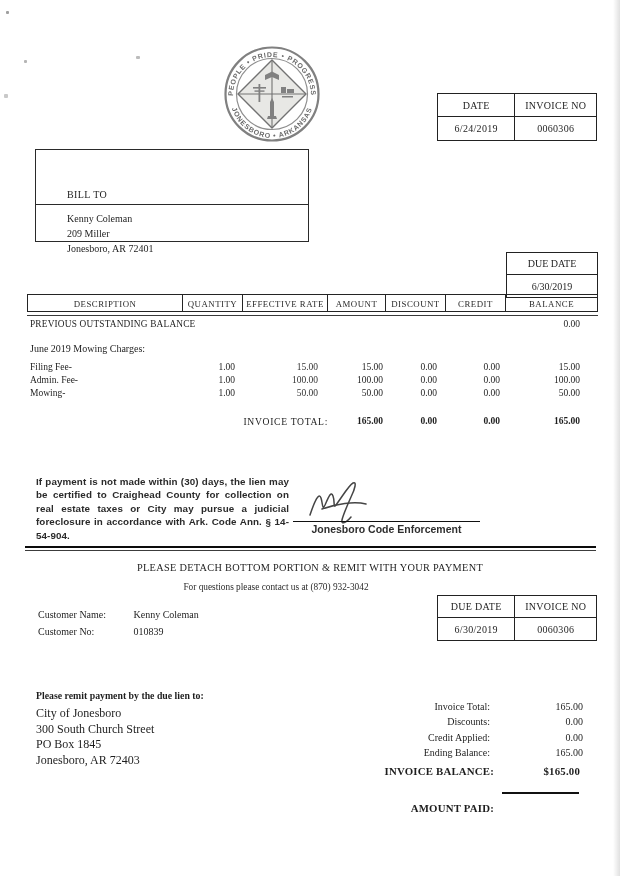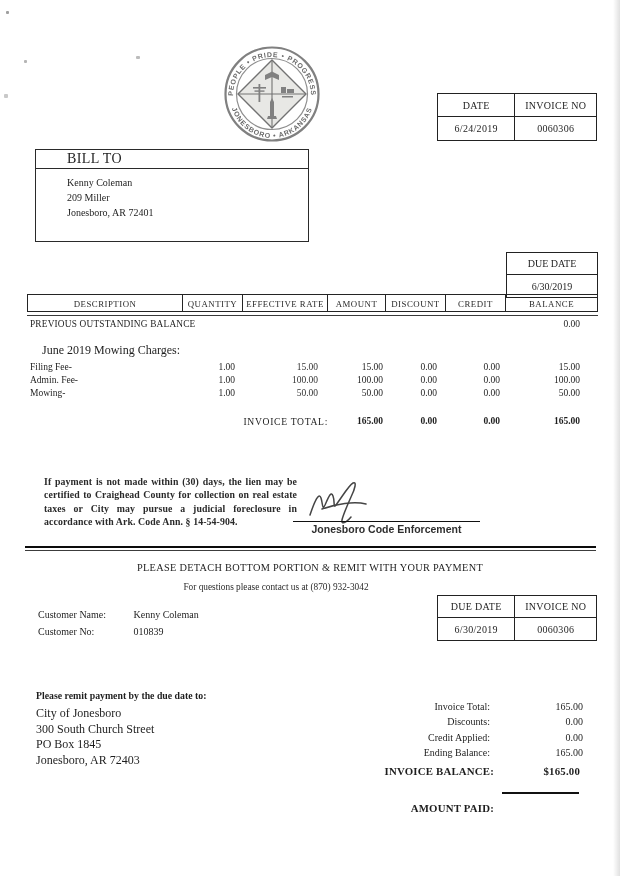--- a/index.html
+++ b/index.html
@@ -21,21 +21,21 @@
   .twin-box{position:absolute;border:1.5px solid #222;display:grid;
     grid-template-columns:49% 51%;grid-template-rows:50% 50%;}
   .twin-box .cell{display:flex;align-items:center;justify-content:center;
     font-size:10px;letter-spacing:.3px;}
   .twin-box .b-r{border-right:1.2px solid #222;}
   .twin-box .b-b{border-bottom:1.2px solid #222;}
   
   .billto{position:absolute;left:35px;top:149px;width:272px;height:91px;
     border:1.3px solid #2a2a2a;}
   .billto .bt-label{height:18px;border-bottom:1.1px solid #2a2a2a;
-    padding-left:31px;font-size:14px;letter-spacing:.4px;line-height:18px;}
+    padding-left:31px;font-size:10px;letter-spacing:.4px;line-height:18px;margin-top:36px;}
   .billto .bt-lines{padding:6px 0 0 31px;font-size:10px;line-height:15px;}
   
   .due-box{position:absolute;left:506px;top:252px;width:90px;height:44px;
     border:1.4px solid #222;display:grid;grid-template-rows:50% 50%;}
   .due-box .cell{display:flex;align-items:center;justify-content:center;font-size:10px;}
   .due-box .b-b{border-bottom:1.1px solid #222;}
   
   .cgrid{position:absolute;left:27px;width:502px;display:grid;
     grid-template-columns:156px 60px 85px 58px 60px 60px 92px;}
   .hrow{top:294px;height:18px;}
@@ -48,22 +48,22 @@
   .c-qty{text-align:right;padding-right:8px;}
   .c-rate{text-align:right;padding-right:10px;color:#333;}
   .c-amt{text-align:right;padding-right:3px;}
   .c-disc{text-align:right;padding-right:9px;}
   .c-cred{text-align:right;padding-right:6px;}
   .c-bal{text-align:right;padding-right:18px;}
   .tot-label{grid-column:2 / 4;text-align:right;letter-spacing:.7px;font-size:9.6px;}
   .tot-num{font-weight:bold;}
   
   .notice{position:absolute;left:36px;top:475px;width:253px;
-    font-family:Liberation Serif, serif;font-weight:bold;
-    font-size:9.8px;line-height:13.4px;text-align:justify;color:#2a2a2a;letter-spacing:.1px;margin-left:8px;}
+    font-family:Liberation Sans, sans-serif;font-weight:bold;
+    font-size:9.8px;line-height:13.4px;text-align:justify;color:#2a2a2a;letter-spacing:.1px;}
   
   .sig-line{position:absolute;left:293px;top:521px;width:187px;border-top:1.6px solid #111;}
   .sig-name{position:absolute;left:293px;top:523px;width:187px;text-align:center;
     font-family:"Liberation Sans", sans-serif;font-weight:bold;font-size:10.5px;color:#2e2e2e;}
   
   .divider{position:absolute;left:25px;top:546px;width:571px;height:2px;
     border-top:2.2px solid #0c0c0c;border-bottom:1px solid #3c3c3c;}
   .detach1{position:absolute;left:0;top:562px;width:620px;text-align:center;
     font-size:10.3px;letter-spacing:.3px;}
   .detach2{position:absolute;left:0;top:582px;width:552px;text-align:center;
@@ -161,21 +161,21 @@
     <div class="hcell">CREDIT</div>
     <div class="hcell">BALANCE</div>
   </div>
   <div class="hunder"></div>
 
   <div class="cgrid drow" style="top:318px;">
     <div class="c-desc" style="grid-column:1/7;letter-spacing:.2px;font-size:9.3px;">PREVIOUS OUTSTANDING BALANCE</div>
     <div class="c-bal">0.00</div>
   </div>
 
-  <div class="abs" style="left:30px;top:343px;font-size:12px;margin-left:12px;">June 2019 Mowing Charges:</div>
+  <div class="abs" style="left:30px;top:343px;font-size:10px;">June 2019 Mowing Charges:</div>
 
   <div class="cgrid drow" style="top:361px;">
     <div class="c-desc">Filing Fee-</div>
     <div class="c-qty">1.00</div>
     <div class="c-rate">15.00</div>
     <div class="c-amt">15.00</div>
     <div class="c-disc">0.00</div>
     <div class="c-cred">0.00</div>
     <div class="c-bal">15.00</div>
   </div>
@@ -233,21 +233,21 @@
 
   <div class="cust-row" style="top:609px;">
     <span class="lab">Customer Name:</span>
     <span>Kenny Coleman</span>
   </div>
   <div class="cust-row" style="top:626px;">
     <span class="lab">Customer No:</span>
     <span>010839</span>
   </div>
 
-  <div class="remit-head">Please remit payment by the due date to:</div>
+  <div class="remit-head">Please remit payment by the due lien to:</div>
   <div class="remit-lines">
     <div>City of Jonesboro</div>
     <div>300 South Church Street</div>
     <div>PO Box 1845</div>
     <div>Jonesboro, AR  72403</div>
   </div>
 
   <div class="totals">
     <div class="trow">
       <div class="tl">Invoice Total:</div>

